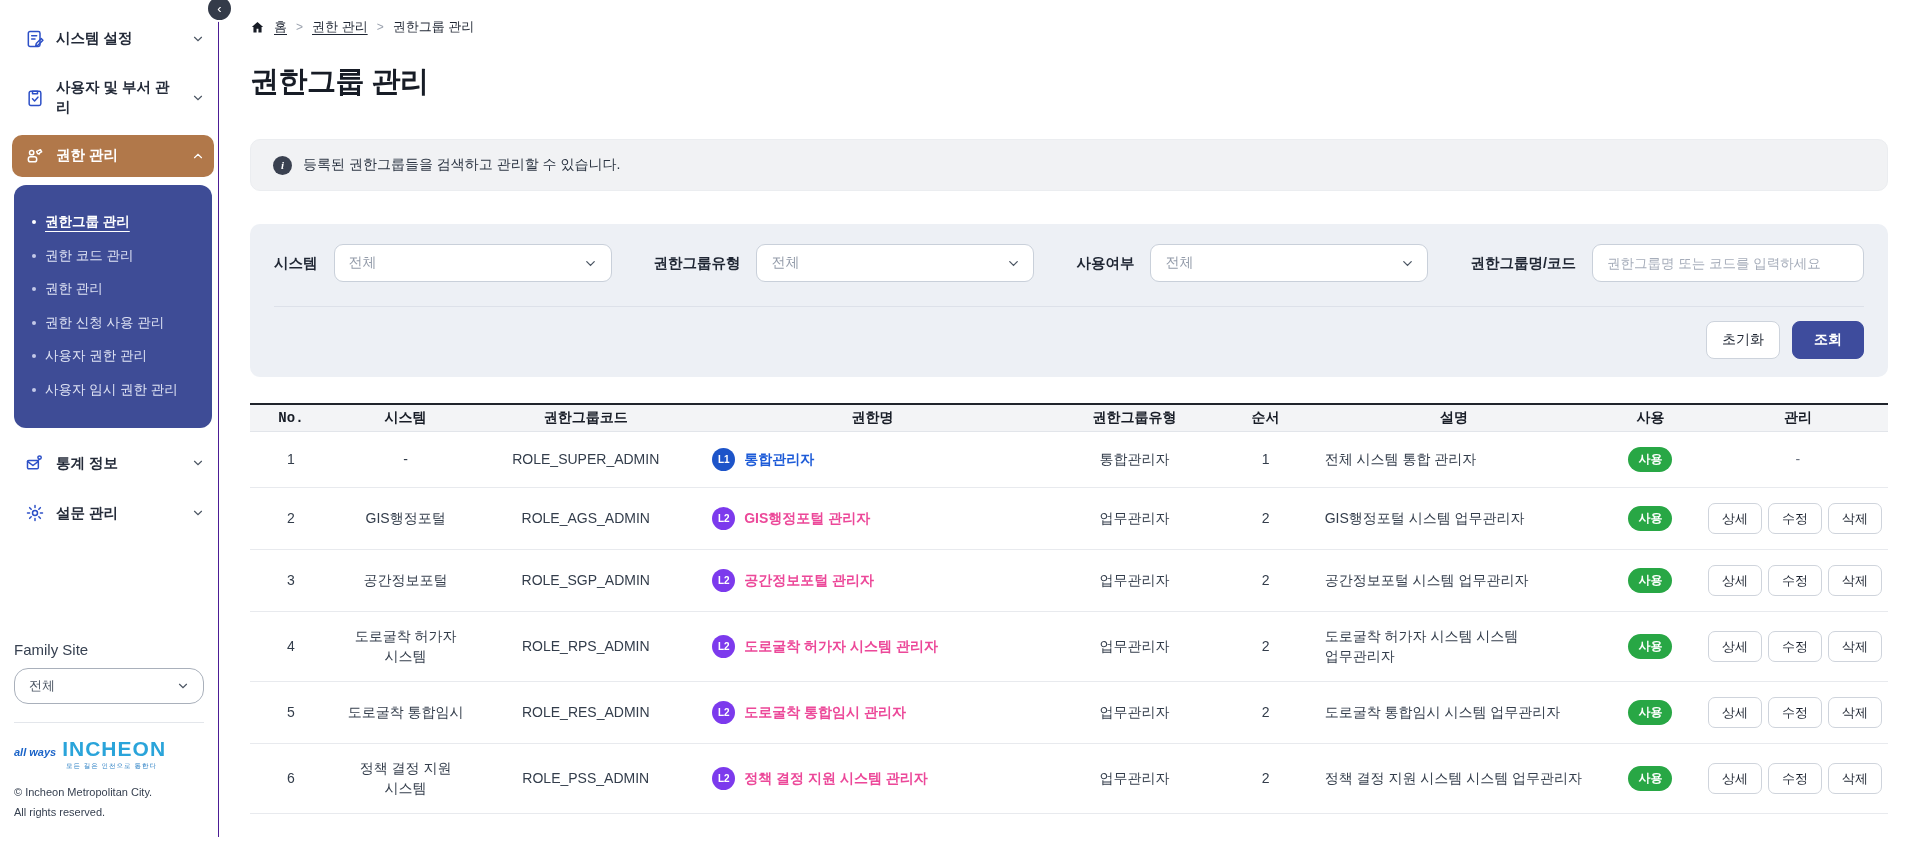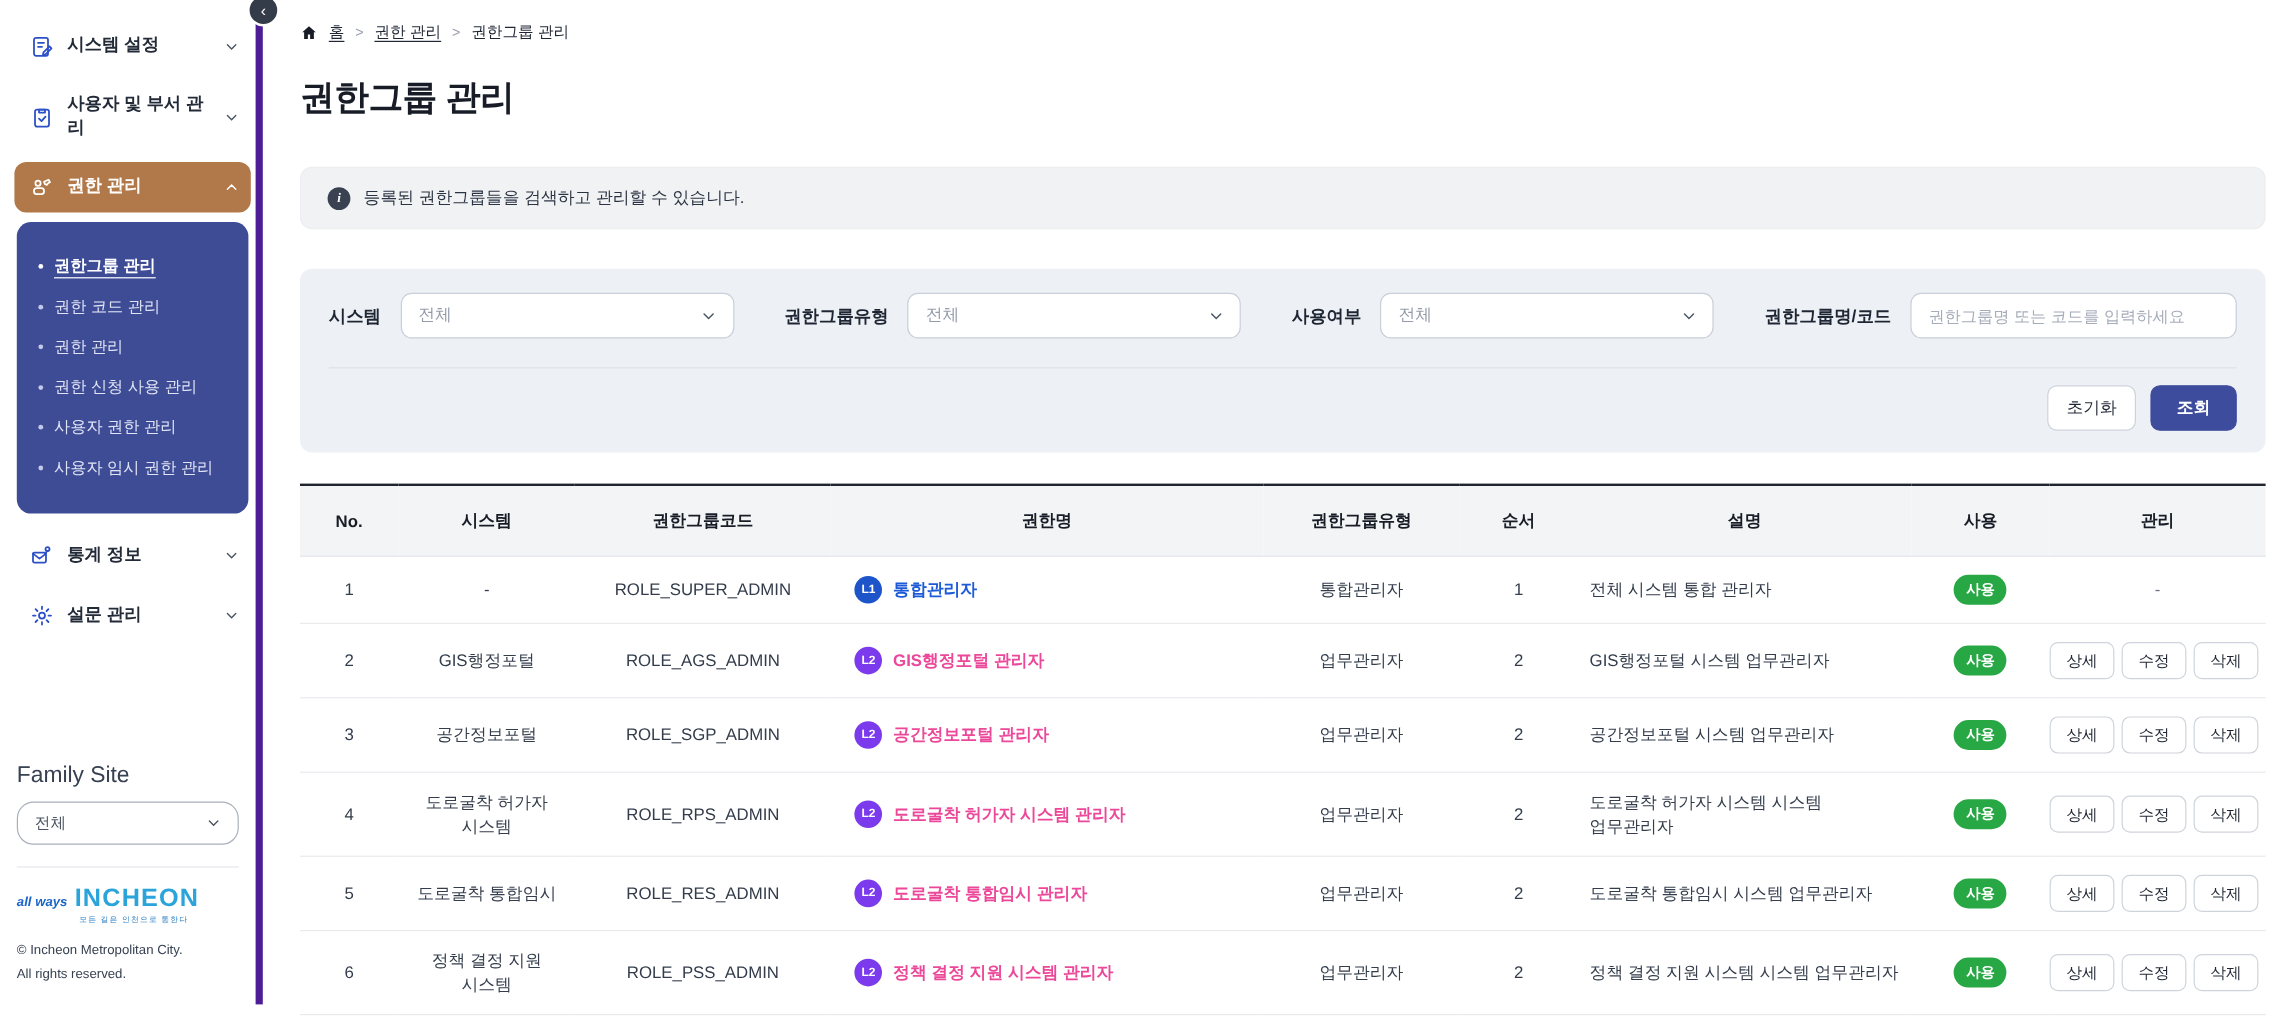--- a/index.html
+++ b/index.html
@@ -2,40 +2,40 @@
 <html><head>
 <meta charset="utf-8">
 <style>
   * { margin:0; padding:0; box-sizing:border-box; }
   html,body { width:1909px; height:859px; overflow:hidden; background:#fff;
     font-family:"Liberation Sans","DejaVu Sans",sans-serif; color:#1f2633; }
   .app { position:relative; width:1909px; height:859px; display:flex; }
 
   
   .sidebar { position:relative; width:219px; height:837px; background:#fff;
-    border-right:6px solid #4c1d95; flex:0 0 219px; padding:18px 4px 0 12px; }
+    border-right:1px solid #4c1d95; flex:0 0 219px; padding:18px 4px 0 12px; }
   .nav-item { display:flex; align-items:center; gap:10px; padding:10px 8px 10px 12px;
     border-radius:10px; cursor:pointer; margin-bottom:8px; }
   .nav-label { font-size:14.5px; font-weight:700; color:#232a38; line-height:1.35; flex:1; }
   .nav-icon { width:22px; height:22px; display:flex; align-items:center; justify-content:center; flex:0 0 22px; }
   .nav-icon svg { stroke:#2d50c7; }
   .chev { width:16px; height:16px; display:flex; align-items:center; justify-content:center; }
   .chev svg { stroke:#4b5563; }
   .nav-item.active { background:#b1784a; }
   .nav-item.active .nav-label { color:#fff; }
   .nav-item.active .nav-icon svg { stroke:#fff; }
   .nav-item.active .chev svg { stroke:#fff; }
   .submenu { background:#3e4c96; border-radius:12px; padding:20px 14px 22px 14px; margin:2px 2px 14px 2px; }
   .submenu-item { display:flex; align-items:flex-start; gap:9px; padding:8px 4px; cursor:pointer; }
   .submenu-item .dot { width:4px; height:4px; border-radius:50%; background:#c3c9e8; margin-top:7px; flex:0 0 4px; }
   .submenu-item .sm-label { font-size:13.5px; color:#dfe3f4; line-height:1.3; }
   .submenu-item.active .sm-label { color:#fff; font-weight:800; text-decoration:underline; text-underline-offset:5px; }
   .submenu-item.active .dot { background:#fff; }
   .side-footer { position:absolute; left:14px; right:14px; bottom:14px; }
-  .fs-label { font-size:19px; color:#374151; margin-bottom:10px; }
+  .fs-label { font-size:15px; color:#374151; margin-bottom:10px; }
   .fs-select { display:flex; align-items:center; justify-content:space-between; height:36px;
     border:1px solid #a9b0bb; border-radius:14px; padding:0 12px 0 14px; background:#fff; cursor:pointer; }
   .fs-value { font-size:13px; color:#4b5563; }
   .fs-divider { border:none; border-top:1px solid #e3e6eb; margin:18px 0 14px 0; }
   .logo-row { display:flex; align-items:baseline; gap:6px; }
   .logo-prefix { font-size:11px; font-weight:800; font-style:italic; color:#1b64c8; }
   .logo-name { font-size:21px; font-weight:700; letter-spacing:1px; color:#2aa4da; }
   .logo-tag { font-size:6.5px; color:#2a7fc4; margin:1px 0 0 52px; letter-spacing:1px; }
   .copyright { margin-top:12px; font-size:11px; color:#374151; line-height:1.8; }
 
@@ -79,21 +79,21 @@
 
   .table-topbar { display:flex; align-items:center; justify-content:space-between; margin-bottom:14px; }
   .total-text { font-size:15px; font-weight:800; color:#171c26; }
   .btn-new { height:38px; padding:0 16px; background:#3e4c9d; border:none; border-radius:8px;
     font-size:13.5px; font-weight:700; color:#fff; cursor:pointer; display:flex; align-items:center; gap:7px;
     font-family:inherit; }
   .plus { font-size:16px; font-weight:400; line-height:1; }
 
   table.grid { width:100%; border-collapse:collapse; border-top:2px solid #20242c; table-layout:fixed; }
   .grid thead th { background:#f3f4f6; font-size:14px; font-weight:800; color:#171c26;
-    padding:20px 6px; border-bottom:1px solid #e2e5ea; }
+    padding:4px 6px; border-bottom:1px solid #e2e5ea;font-family:Liberation Mono, monospace; }
   .grid tbody td { font-size:14px; color:#333d4b; text-align:center; padding:15px 6px;
     border-bottom:1px solid #e8eaee; line-height:1.4; vertical-align:middle; word-break:keep-all; }
   .grid td.name-cell { text-align:right; padding-left:20px; }
   .name-wrap { display:flex; align-items:center; gap:9px; }
   .lv-badge { min-width:23px; height:23px; border-radius:50%; color:#fff; font-size:10px; font-weight:800;
     display:inline-flex; align-items:center; justify-content:center; flex:0 0 23px; }
   .lv-l1 { background:#1d54c9; }
   .lv-l2 { background:#7c3aed; }
   .perm-name { color:#ec4899;font-weight:bold; }
   .perm-name.link { color:#1d5bd8; font-weight:800; cursor:pointer; }

